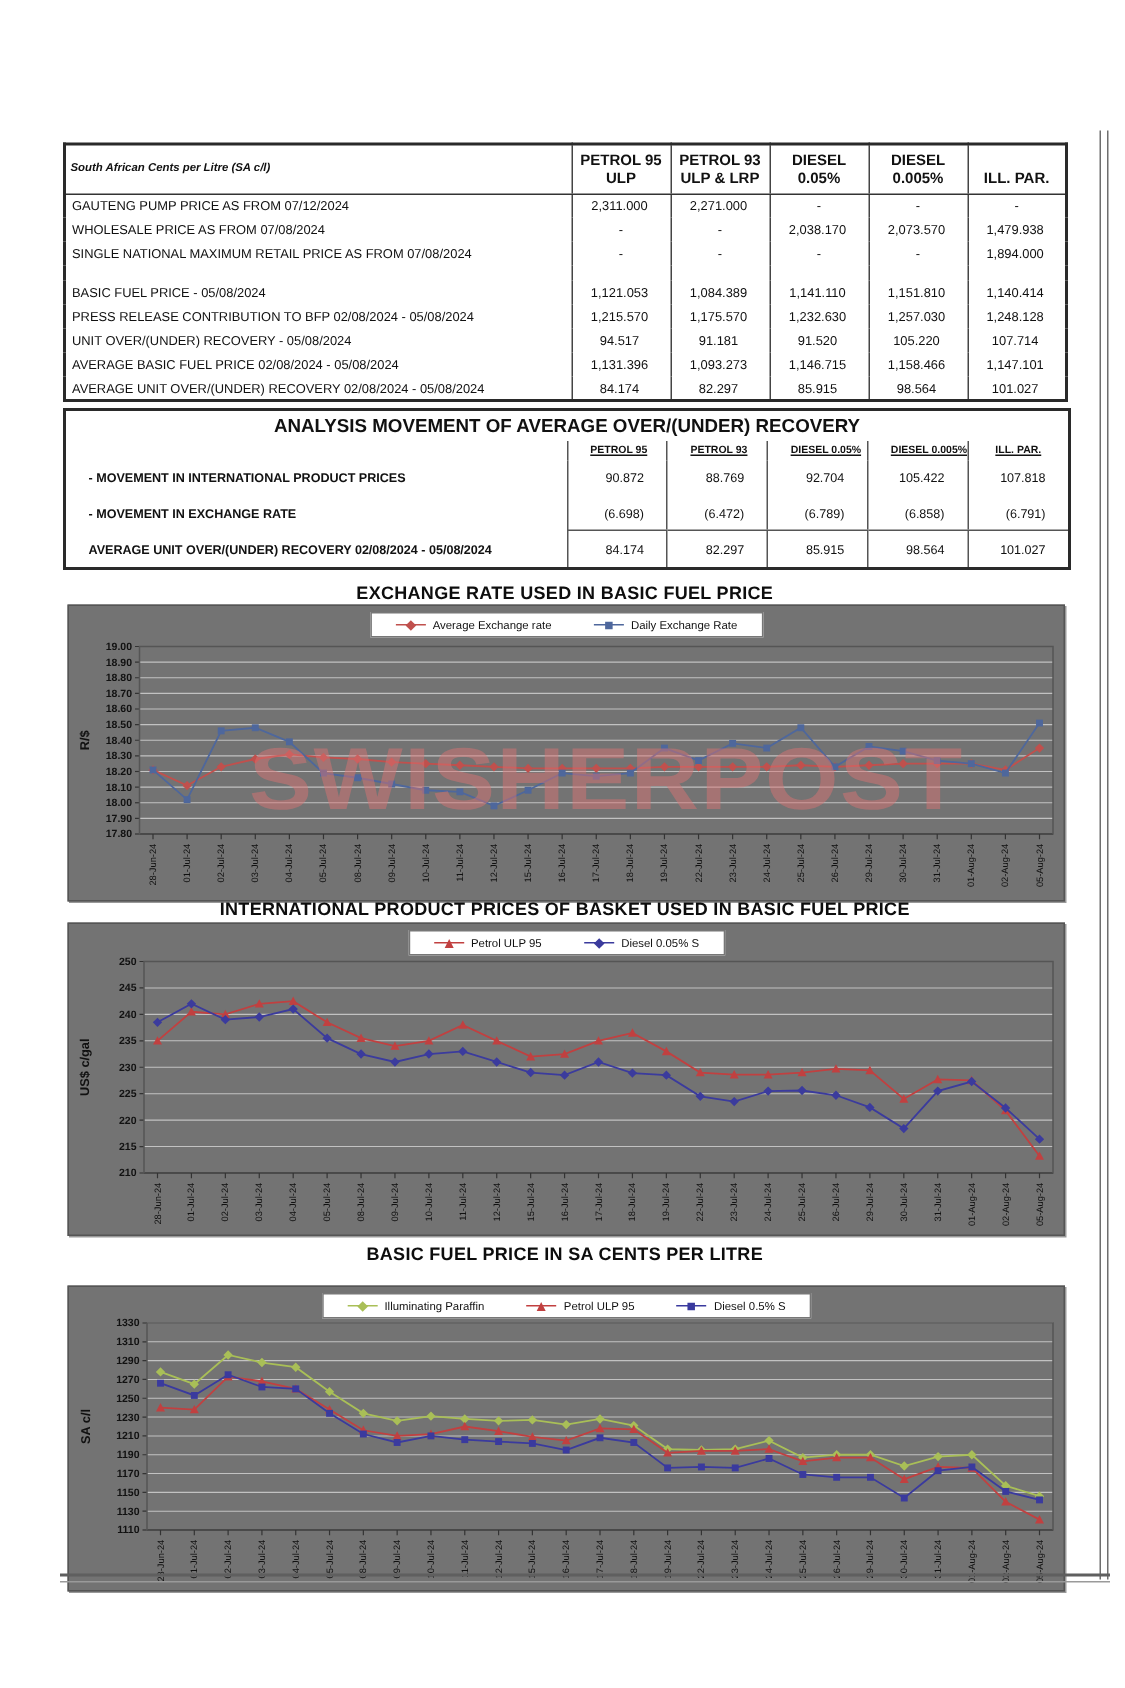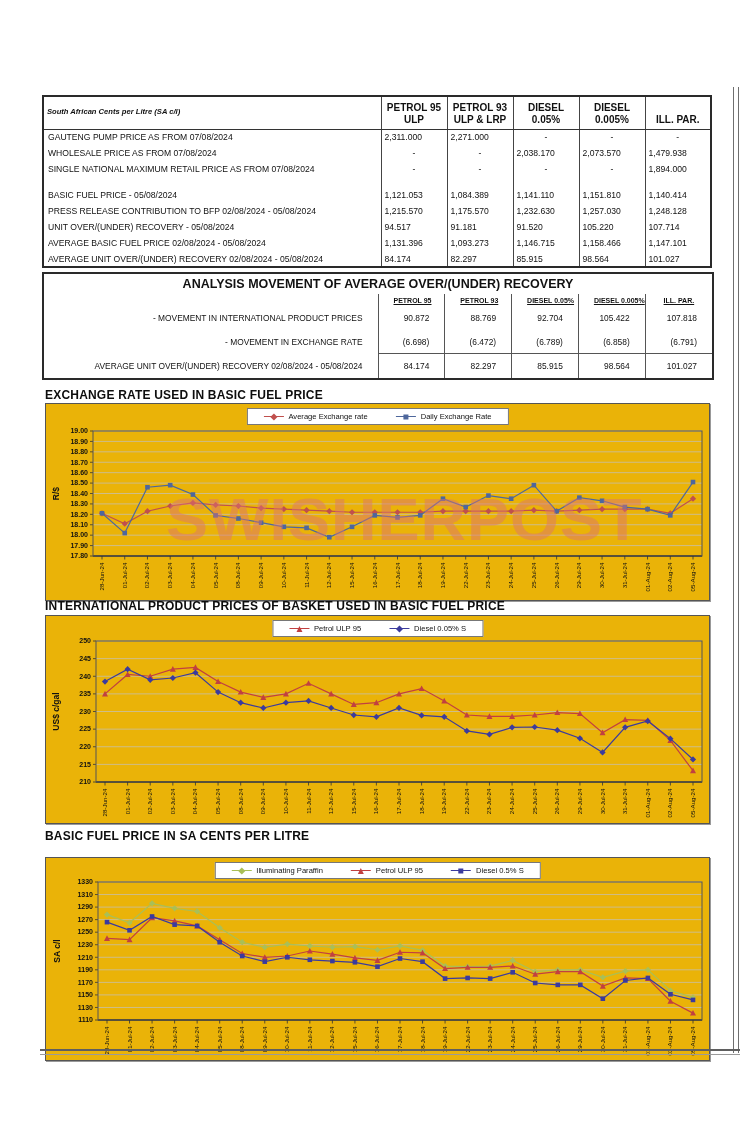--- a/index.html
+++ b/index.html
@@ -15,41 +15,41 @@
   }
   .price-table col.lbl{width:338px;}
   .price-table col.val{width:66px;}
   .price-table td,.price-table th{padding:0 3px;overflow:hidden;white-space:nowrap;}
   .price-table thead th{border-left:1px solid #444;border-bottom:1.4px solid #333;
     font-size:10px;font-weight:bold;text-align:center;vertical-align:bottom;padding-bottom:2px;line-height:1.25;}
   .price-table thead th.unit{border-left:none;text-align:left;font-size:7.6px;font-style:italic;vertical-align:middle;}
   .price-table thead{height:33px;}
   .price-table td{font-size:8.6px;}
   .price-table td.lbl{text-align:left;padding-left:4px;}
-  .price-table td.val{border-left:1px solid #444;text-align:left;padding-right:5px;}
+  .price-table td.val{border-left:1px solid #444;text-align:center;padding-right:5px;}
   .price-table td.val.dash{text-align:center;padding-right:3px;}
   .price-table tr.r{height:16px;}
   .price-table tr.sp{height:10px;}
   
   .analysis-box{position:absolute;left:42px;top:272px;width:668px;height:104px;border:2px solid #2a2a2a;background:#fff;}
   .analysis-table{width:100%;height:100%;border-collapse:collapse;table-layout:fixed;}
   .analysis-table col.lbl{width:334px;}
   .analysis-table col.val{width:66.8px;}
   .analysis-table td{padding:0 15px;white-space:nowrap;overflow:hidden;}
   .an-title{font-size:12.5px;font-weight:bold;text-align:center;height:20px;vertical-align:middle;}
   .an-h{font-size:7px;font-weight:bold;text-align:center;text-decoration:underline;height:13px;border-left:1px solid #555;}
-  .an-lbl{font-size:8.4px;text-align:right;padding-left:5px;}
+  .an-lbl{font-size:8.4px;text-align:left;padding-left:5px;font-weight:bold;}
   .an-val{font-size:8.4px;text-align:right;padding-right:5px;border-left:1px solid #555;}
   tr.an-sum td.an-val{border-bottom:1px solid #555;}
   .an-note-row{height:24px;}
   .an-note{font-size:11.5px;font-weight:bold;vertical-align:bottom;padding-left:4px;padding-bottom:2px;}
   .an-empty{border-left:1px solid #555;}
   
-  .chart-title{position:absolute;width:663px;left:45px;text-align:left;font-size:12px;font-weight:bold;color:#0d0d0d;letter-spacing:.2px;}
-  .chart-box{position:absolute;left:45px;width:663px;background:#eab308;border:1.4px solid #555;box-shadow:1px 1px 0 #999;text-decoration:underline;}
+  .chart-title{position:absolute;width:663px;left:45px;text-align:center;font-size:12px;font-weight:bold;color:#0d0d0d;letter-spacing:.2px;}
+  .chart-box{position:absolute;left:45px;width:663px;background:#737373;border:1.4px solid #555;box-shadow:1px 1px 0 #999;text-decoration:underline;}
   .chart-box svg{position:absolute;left:0;top:0;}
   .legend{position:absolute;top:4px;left:50%;transform:translateX(-50%);
     border:1px solid #777;background:#fff;display:flex;align-items:center;gap:28px;
     padding:3px 16px;z-index:3;}
   .lg-item{display:flex;align-items:center;gap:5px;font-size:7.6px;color:#111;white-space:nowrap;}
   .lg-key{width:20px;height:0;border-top:1.2px solid #000;position:relative;display:inline-block;}
   .lg-mk{position:absolute;left:50%;top:50%;}
   .mk-square{width:5px;height:5px;transform:translate(-50%,-50%);}
   .mk-diamond{width:5px;height:5px;transform:translate(-50%,-50%) rotate(45deg);}
   .mk-triangle{width:0;height:0;border-left:3.5px solid transparent;border-right:3.5px solid transparent;border-bottom:6px solid #000;transform:translate(-50%,-50%);}
@@ -79,21 +79,21 @@
       <th class="unit">South African Cents per Litre (SA c/l)</th>
     <th>PETROL 95<br>ULP</th>
         <th>PETROL 93<br>ULP &amp; LRP</th>
         <th>DIESEL<br>0.05%</th>
         <th>DIESEL<br>0.005%</th>
         <th>ILL. PAR.</th>
       </tr>
   </thead>
   <tbody>
       <tr class="r">
-        <td class="lbl">GAUTENG PUMP PRICE AS FROM 07/08/2024</td>
+        <td class="lbl">GAUTENG PUMP PRICE AS FROM 07/12/2024</td>
         <td class="val">2,311.000</td>
         <td class="val">2,271.000</td>
         <td class="val dash">-</td>
         <td class="val dash">-</td>
         <td class="val dash">-</td>
       </tr>
       <tr class="r">
         <td class="lbl">WHOLESALE PRICE AS FROM 07/08/2024</td>
         <td class="val dash">-</td>
         <td class="val dash">-</td>

